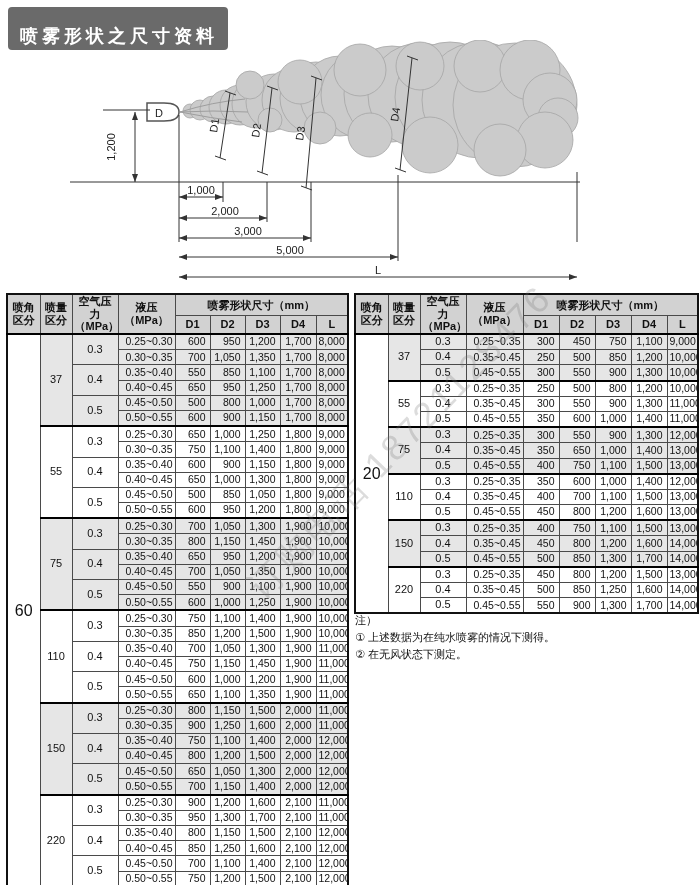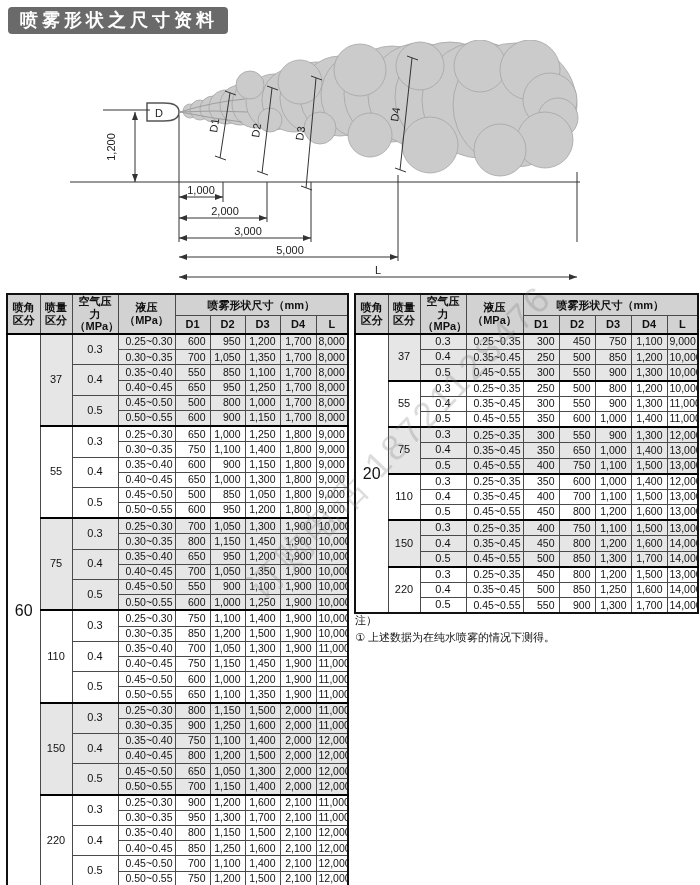--- a/index.html
+++ b/index.html
@@ -5,21 +5,21 @@
   html,body{margin:0;padding:0;}
   body{
     width:700px;height:885px;position:relative;overflow:hidden;
     background:#ffffff;color:#111;
     font-family:"Liberation Sans","DejaVu Sans",sans-serif;
   }
   .title-badge{
     position:absolute;left:8px;top:7px;
     background:#6a6a6a;color:#fff;font-weight:bold;
     font-size:18px;letter-spacing:4px;line-height:1;
-    padding:4px 10px 5px 12px;border-radius:4px;
+    padding:20px 10px 5px 12px;border-radius:4px;
   }
   .diagram{position:absolute;left:0;top:40px;}
   .diagram text{font-family:"Liberation Sans","DejaVu Sans",sans-serif;fill:#222;font-size:11px;}
   .spec-table{
     position:absolute;border-collapse:collapse;table-layout:fixed;
     font-size:10.5px;color:#111;border:2px solid #111;background:#fff;
   }
   .spec-table th,.spec-table td{
     border:1px solid #4a4a4a;padding:0 2px;line-height:1.08;
     text-align:center;overflow:hidden;white-space:nowrap;
@@ -700,15 +700,16 @@
         <td class="num">1,300</td>
         <td class="num">1,700</td>
         <td class="num">14,000</td>
       </tr>
     </tbody>
   </table>
 
 <div class="notes">
   <div>注）</div>
   <div>① 上述数据为在纯水喷雾的情况下测得。</div>
+  <div>② 在无风状态下测定。</div>
 </div>
 
 <div class="watermark">订购电话 18721128476</div>
 
 </body></html>

